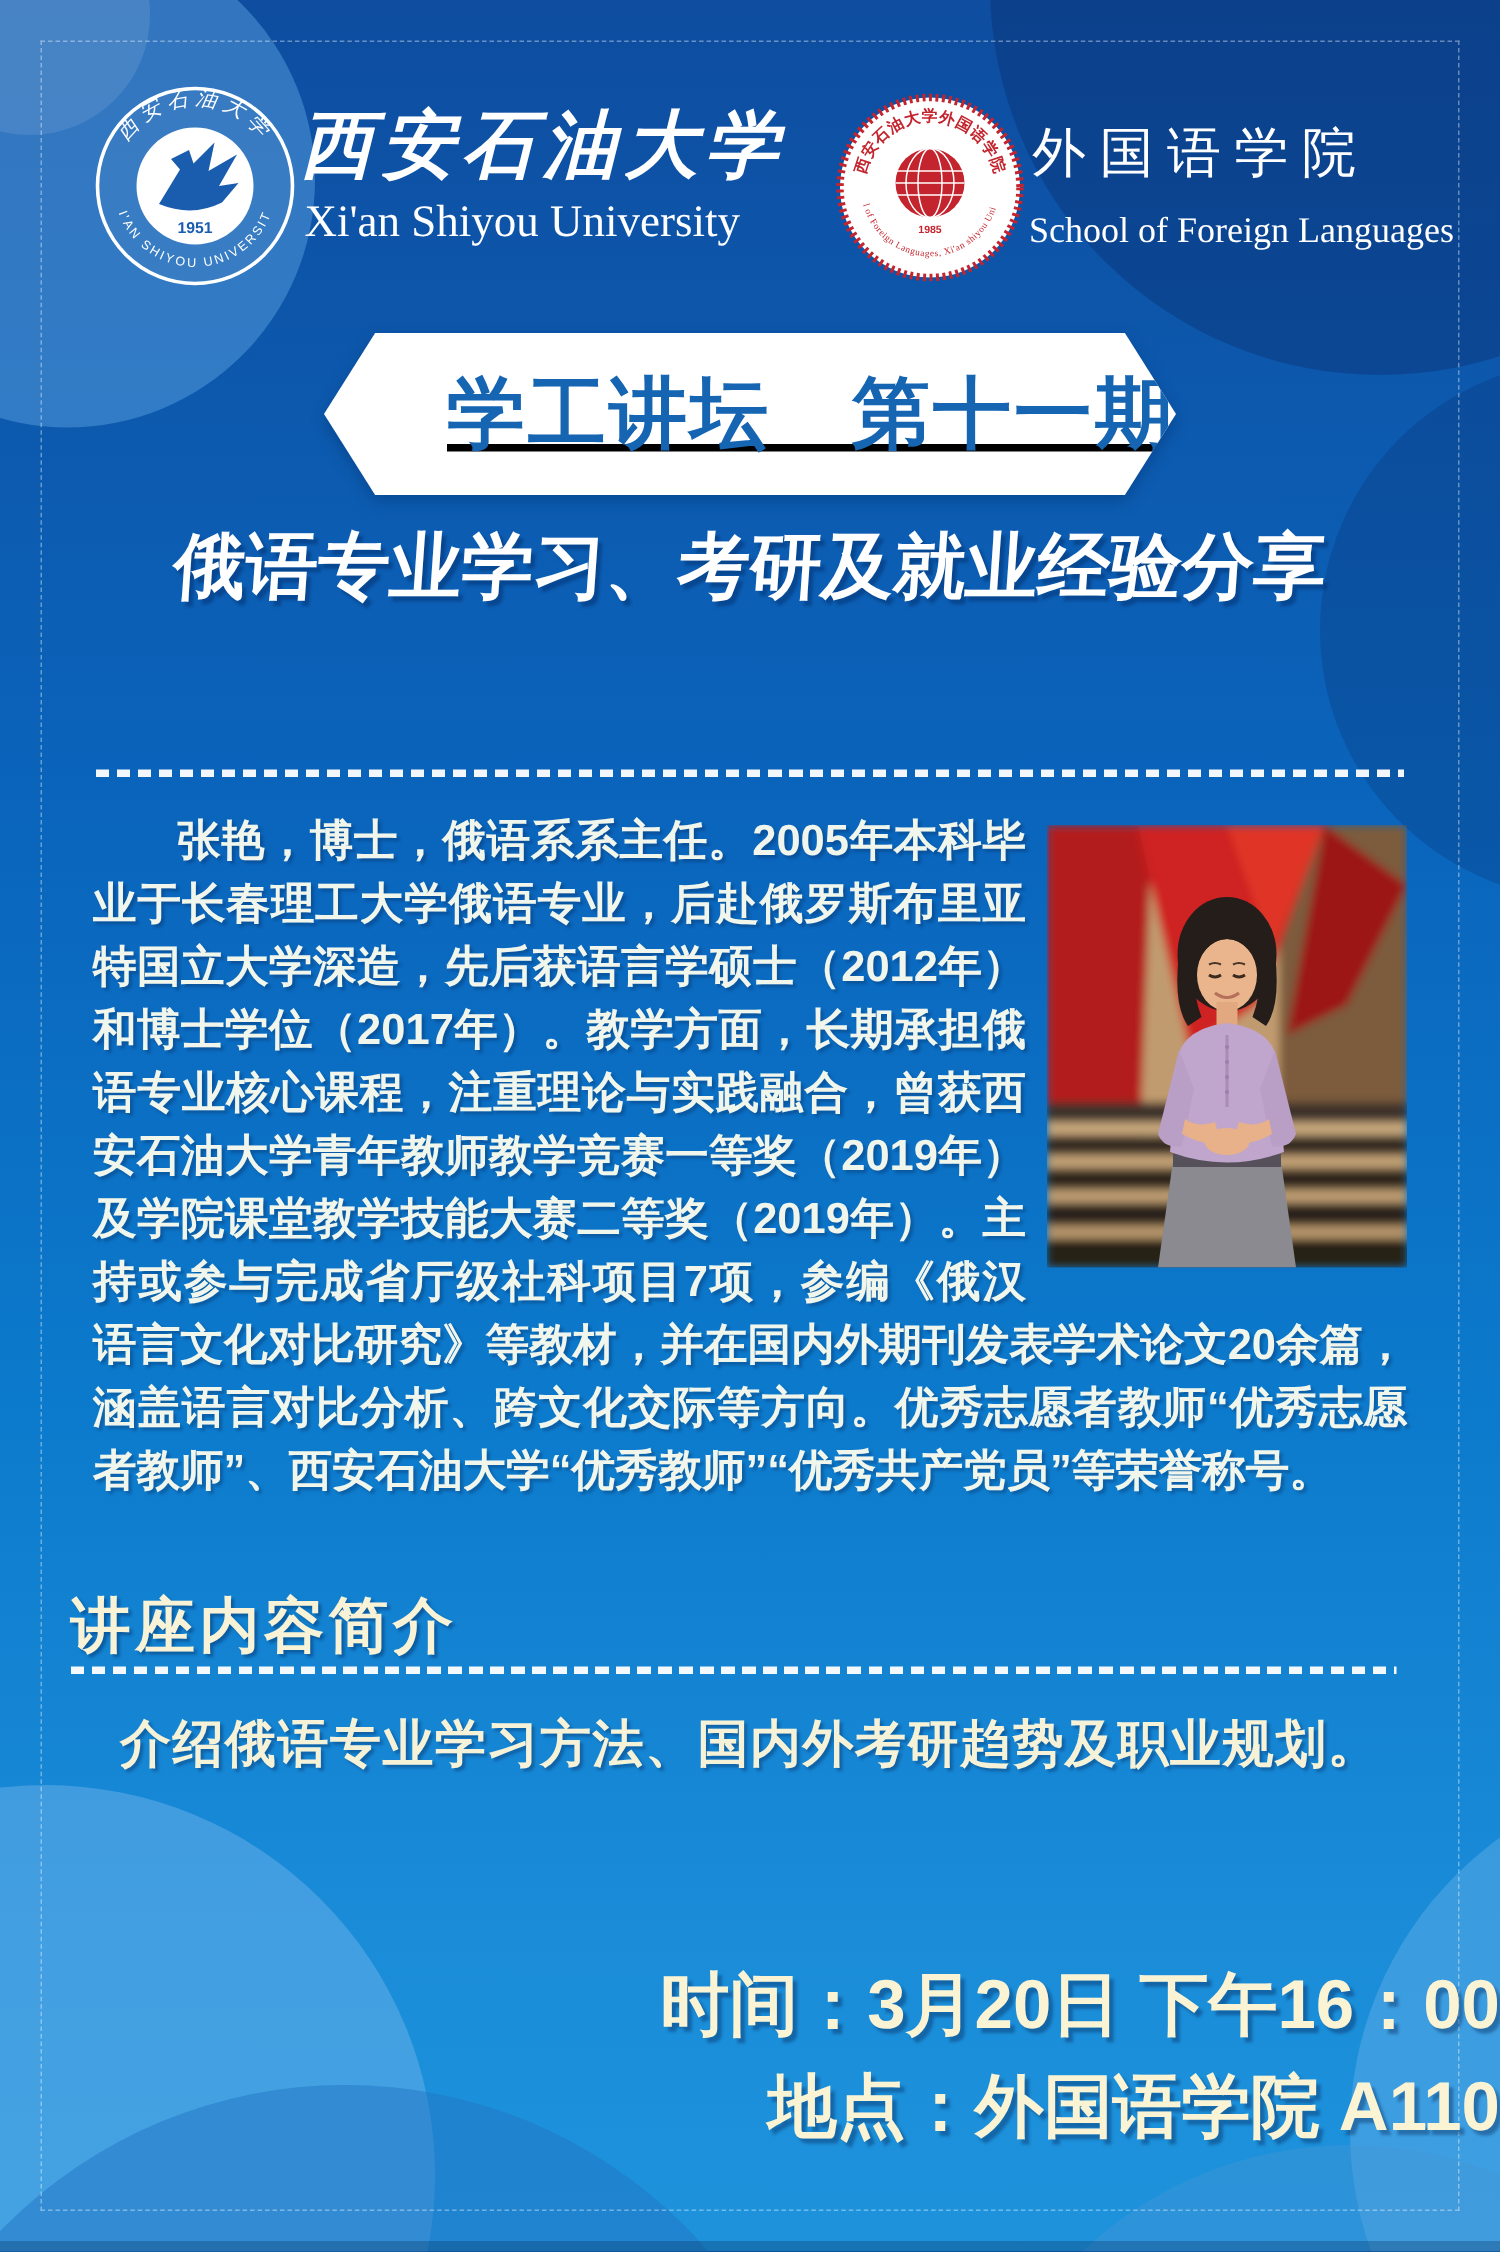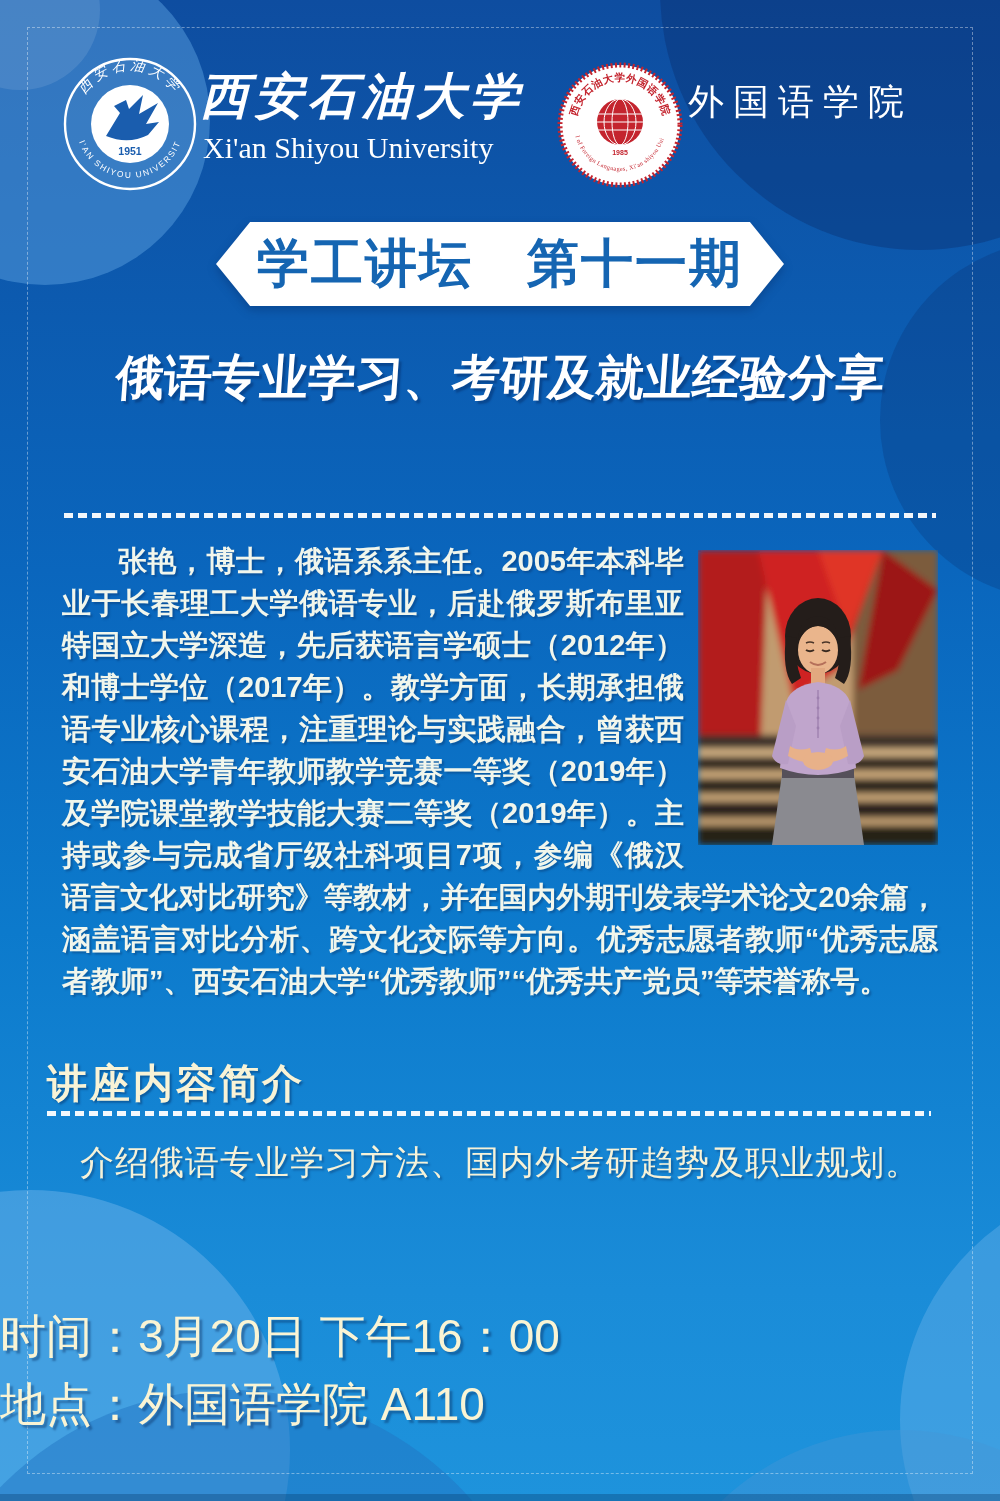--- a/index.html
+++ b/index.html
@@ -39,22 +39,23 @@
   }
   .sfl-name-en{
     position:absolute;left:686px;top:141px;
     font-family:"Liberation Serif",serif;color:#fff;font-size:24px;white-space:nowrap;
   }
 
   
   .banner-wrap{position:absolute;left:0;top:222px;width:1000px;display:flex;justify-content:center;
     filter:drop-shadow(0 4px 5px rgba(0,30,80,.30));}
   .banner{
-    width:568px;height:84px;background:#ffffff;display:flex;align-items:center;justify-content:center;
+    width:568px;height:108px;background:#ffffff;display:flex;align-items:center;justify-content:flex-end;
     clip-path:polygon(0 50%,6% 0,94% 0,100% 50%,94% 100%,6% 100%);
+    text-decoration:underline;
   }
   .banner span{font-size:52px;font-weight:900;color:#1565b2;letter-spacing:2px;white-space:pre;}
 
   
   .main-title{
     position:absolute;left:0;top:346px;width:1000px;text-align:center;
     font-size:48px;font-weight:900;color:#ffffff;transform:skewX(-4deg);
     text-shadow:3px 3px 2px rgba(0,30,80,.35);white-space:nowrap;
   }
 
@@ -74,27 +75,27 @@
     position:absolute;left:62px;top:540px;width:876px;margin:0;
     font-size:29px;font-weight:700;line-height:42px;color:#f1f6ec;
     text-align:justify;text-indent:56px;
     text-shadow:2px 2px 2px rgba(8,40,90,.35);
   }
   .photo-wrap{float:right;width:240px;height:295px;margin:10px 0 0 14px;display:block;}
   .photo-wrap svg{display:block;}
 
   .lecture-text{
     position:absolute;left:0;top:1140px;width:1000px;text-align:center;
-    font-size:34px;font-weight:400;color:#f6f2d8;letter-spacing:1px;
+    font-size:34px;font-weight:700;color:#f6f2d8;letter-spacing:1px;
     text-shadow:2px 2px 2px rgba(8,40,90,.38);white-space:nowrap;
   }
 
   .footer{
-    position:absolute;left:0;top:1302px;width:1000px;text-align:left;
-    color:#faf4d4;font-weight:400;text-shadow:3px 3px 2px rgba(8,40,90,.40);
+    position:absolute;left:0;top:1302px;width:1000px;text-align:right;
+    color:#faf4d4;font-weight:700;text-shadow:3px 3px 2px rgba(8,40,90,.40);
   }
   .footer .line{font-size:46px;line-height:68px;white-space:pre;}
 
   .bottom-strip{position:absolute;left:0;bottom:0;width:1000px;height:7px;background:rgba(10,60,110,.35);}
 </style>
 </head>
 <body>
 
 <div class="poster">
 
@@ -146,20 +147,21 @@
       <ellipse cx="64" cy="61" rx="8" ry="23" fill="none" stroke="#ffffff" stroke-width="1"></ellipse>
       <ellipse cx="64" cy="61" rx="16" ry="23" fill="none" stroke="#ffffff" stroke-width="1"></ellipse>
       <line x1="41" y1="53" x2="87" y2="53" stroke="#ffffff" stroke-width="1"></line>
       <line x1="41" y1="61" x2="87" y2="61" stroke="#ffffff" stroke-width="1"></line>
       <line x1="42" y1="69" x2="86" y2="69" stroke="#ffffff" stroke-width="1"></line>
     </g>
     <text x="64" y="94" text-anchor="middle" font-size="7" font-weight="bold" fill="#c4242e">1985</text>
   </svg>
 
   <div class="sfl-name-cn">外国语学院</div>
+  <div class="sfl-name-en">School of Foreign Languages</div>
 
   <div class="banner-wrap">
     <div class="banner">
       <span>学工讲坛　第十一期</span>
     </div>
   </div>
 
   <div class="main-title">俄语专业学习、考研及就业经验分享</div>
 
   <div class="dash-line d1"></div>

